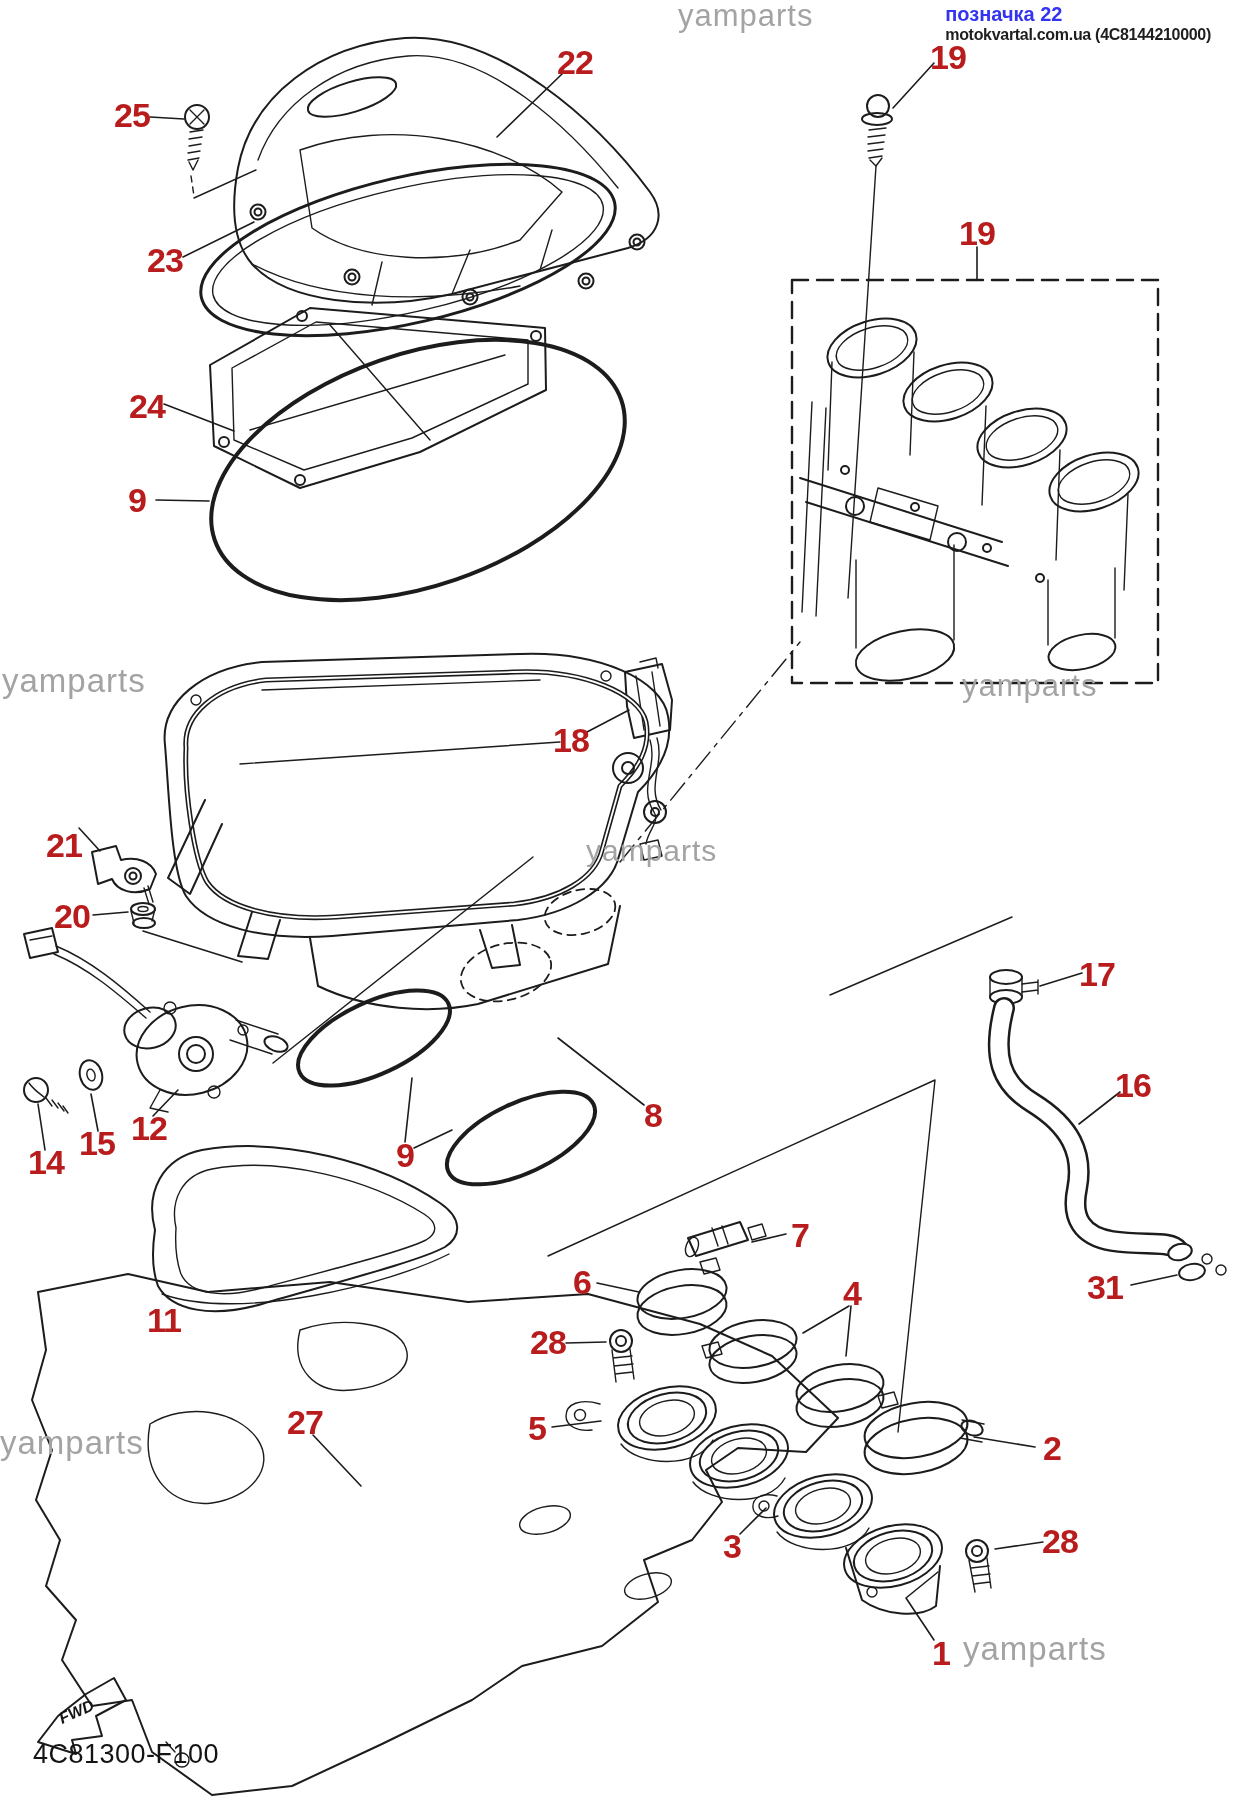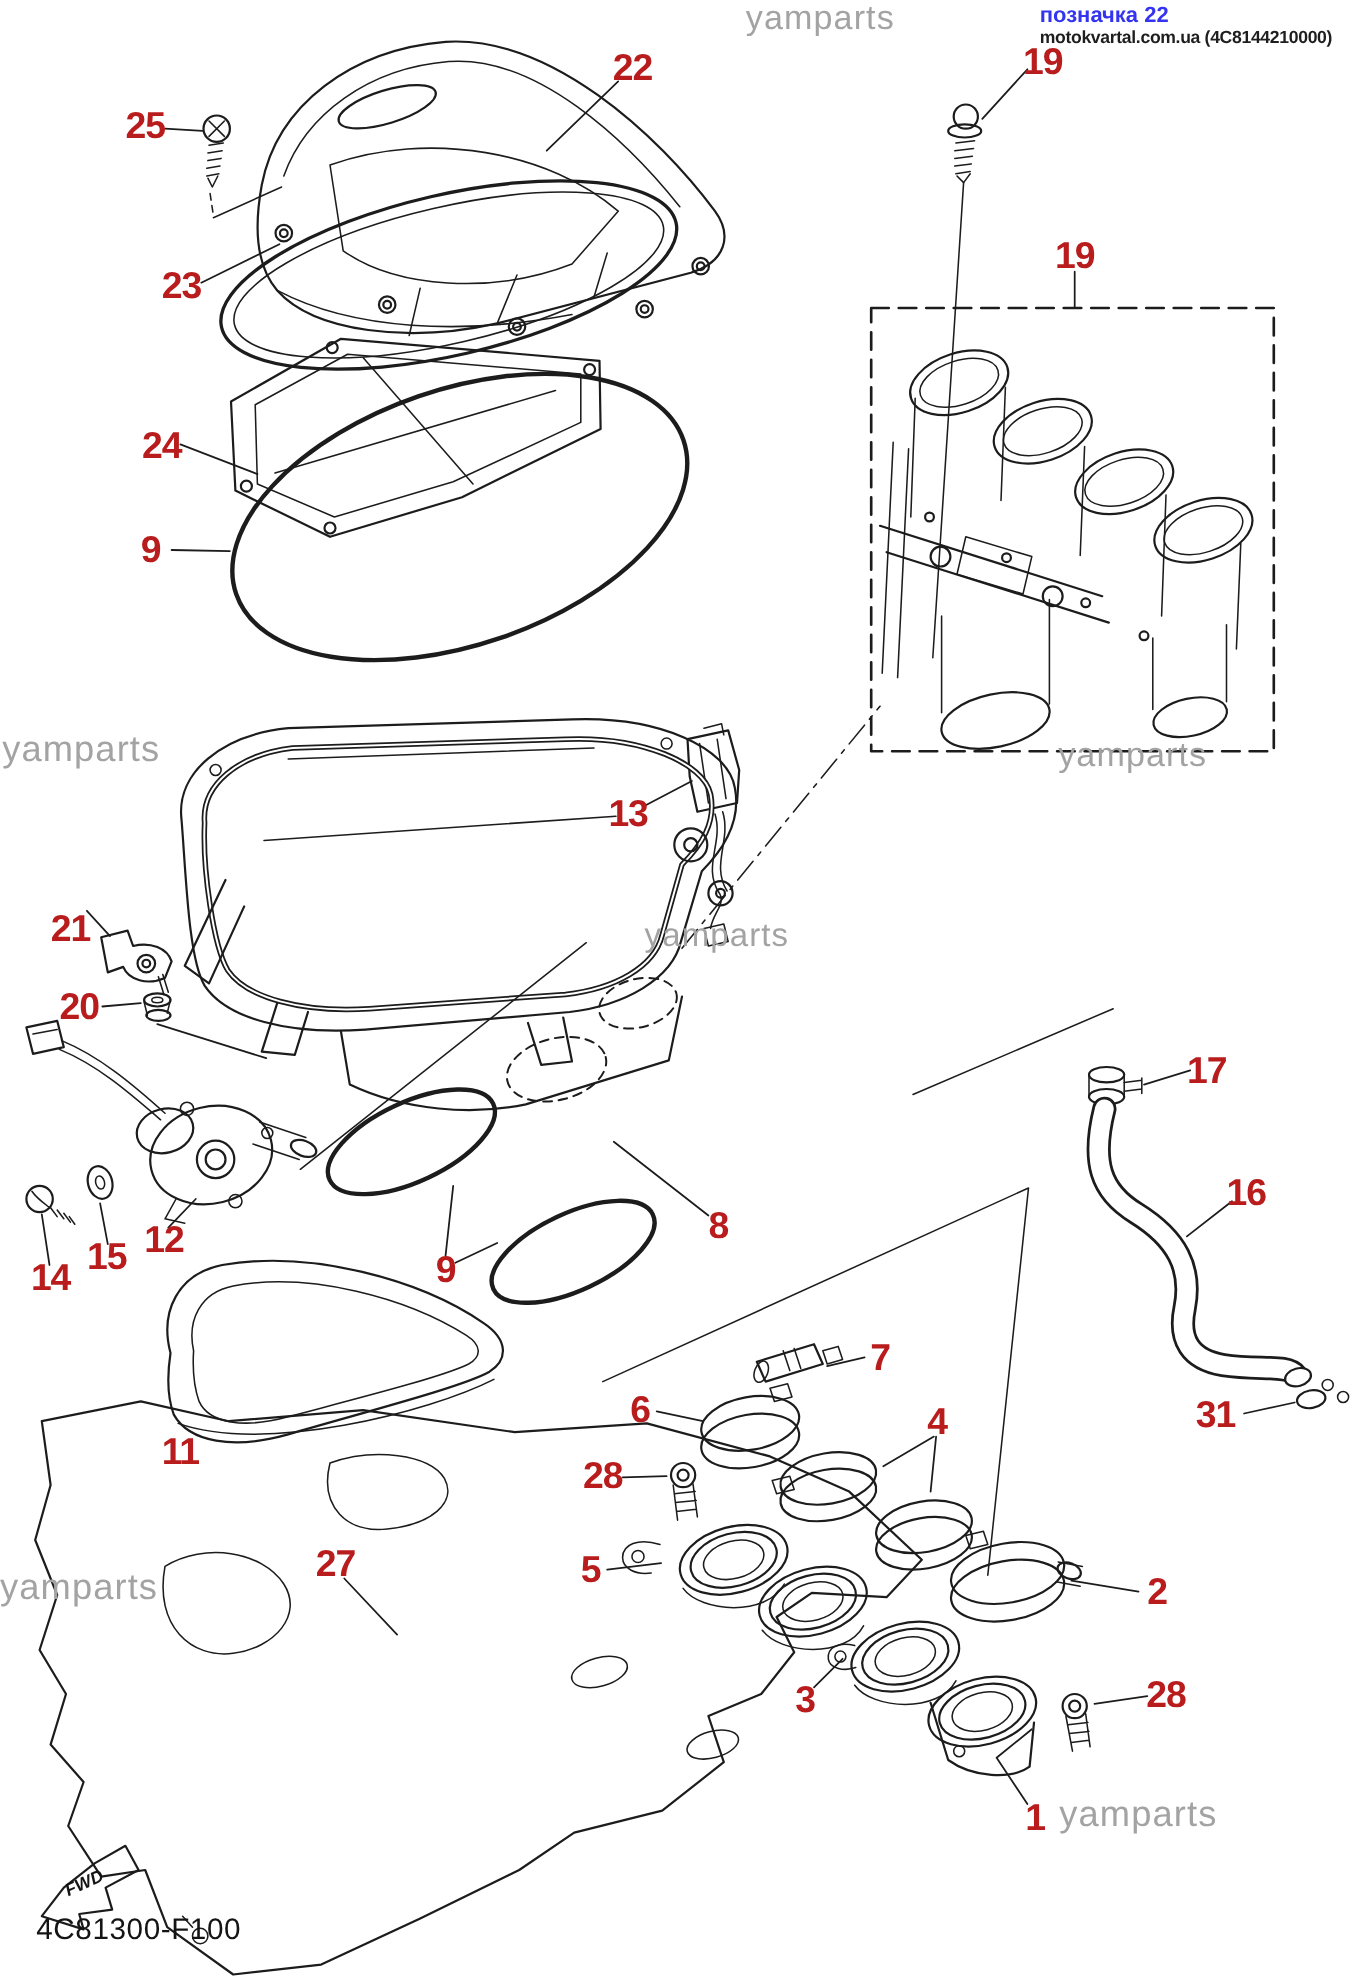--- a/index.html
+++ b/index.html
@@ -330,21 +330,21 @@
       <span class="callout" style="left: 732px; top: 1546px;">3</span>
       <span class="callout" style="left: 852px; top: 1293px;">4</span>
       <span class="callout" style="left: 537px; top: 1428px;">5</span>
       <span class="callout" style="left: 582px; top: 1282px;">6</span>
       <span class="callout" style="left: 800px; top: 1235px;">7</span>
       <span class="callout" style="left: 653px; top: 1115px;">8</span>
       <span class="callout" style="left: 405px; top: 1155px;">9</span>
       <span class="callout" style="left: 137px; top: 500px;">9</span>
       <span class="callout" style="left: 164px; top: 1320px;">11</span>
       <span class="callout" style="left: 149px; top: 1128px;">12</span>
-      <span class="callout" style="left: 571px; top: 740px;">13</span>
+      <span class="callout" style="left: 571px; top: 740px;">18</span>
       <span class="callout" style="left: 46px; top: 1162px;">14</span>
       <span class="callout" style="left: 97px; top: 1143px;">15</span>
       <span class="callout" style="left: 1133px; top: 1085px; text-align: right;">16</span>
       <span class="callout" style="left: 1097px; top: 974px;">17</span>
       <span class="callout" style="left: 977px; top: 233px;">19</span>
       <span class="callout" style="left: 948px; top: 57px;">19</span>
       <span class="callout" style="left: 72px; top: 916px;">20</span>
       <span class="callout" style="left: 64px; top: 820px; margin-top: 25px;">21</span>
       <span class="callout" style="left: 575px; top: 62px;">22</span>
       <span class="callout" style="left: 165px; top: 260px;">23</span>

